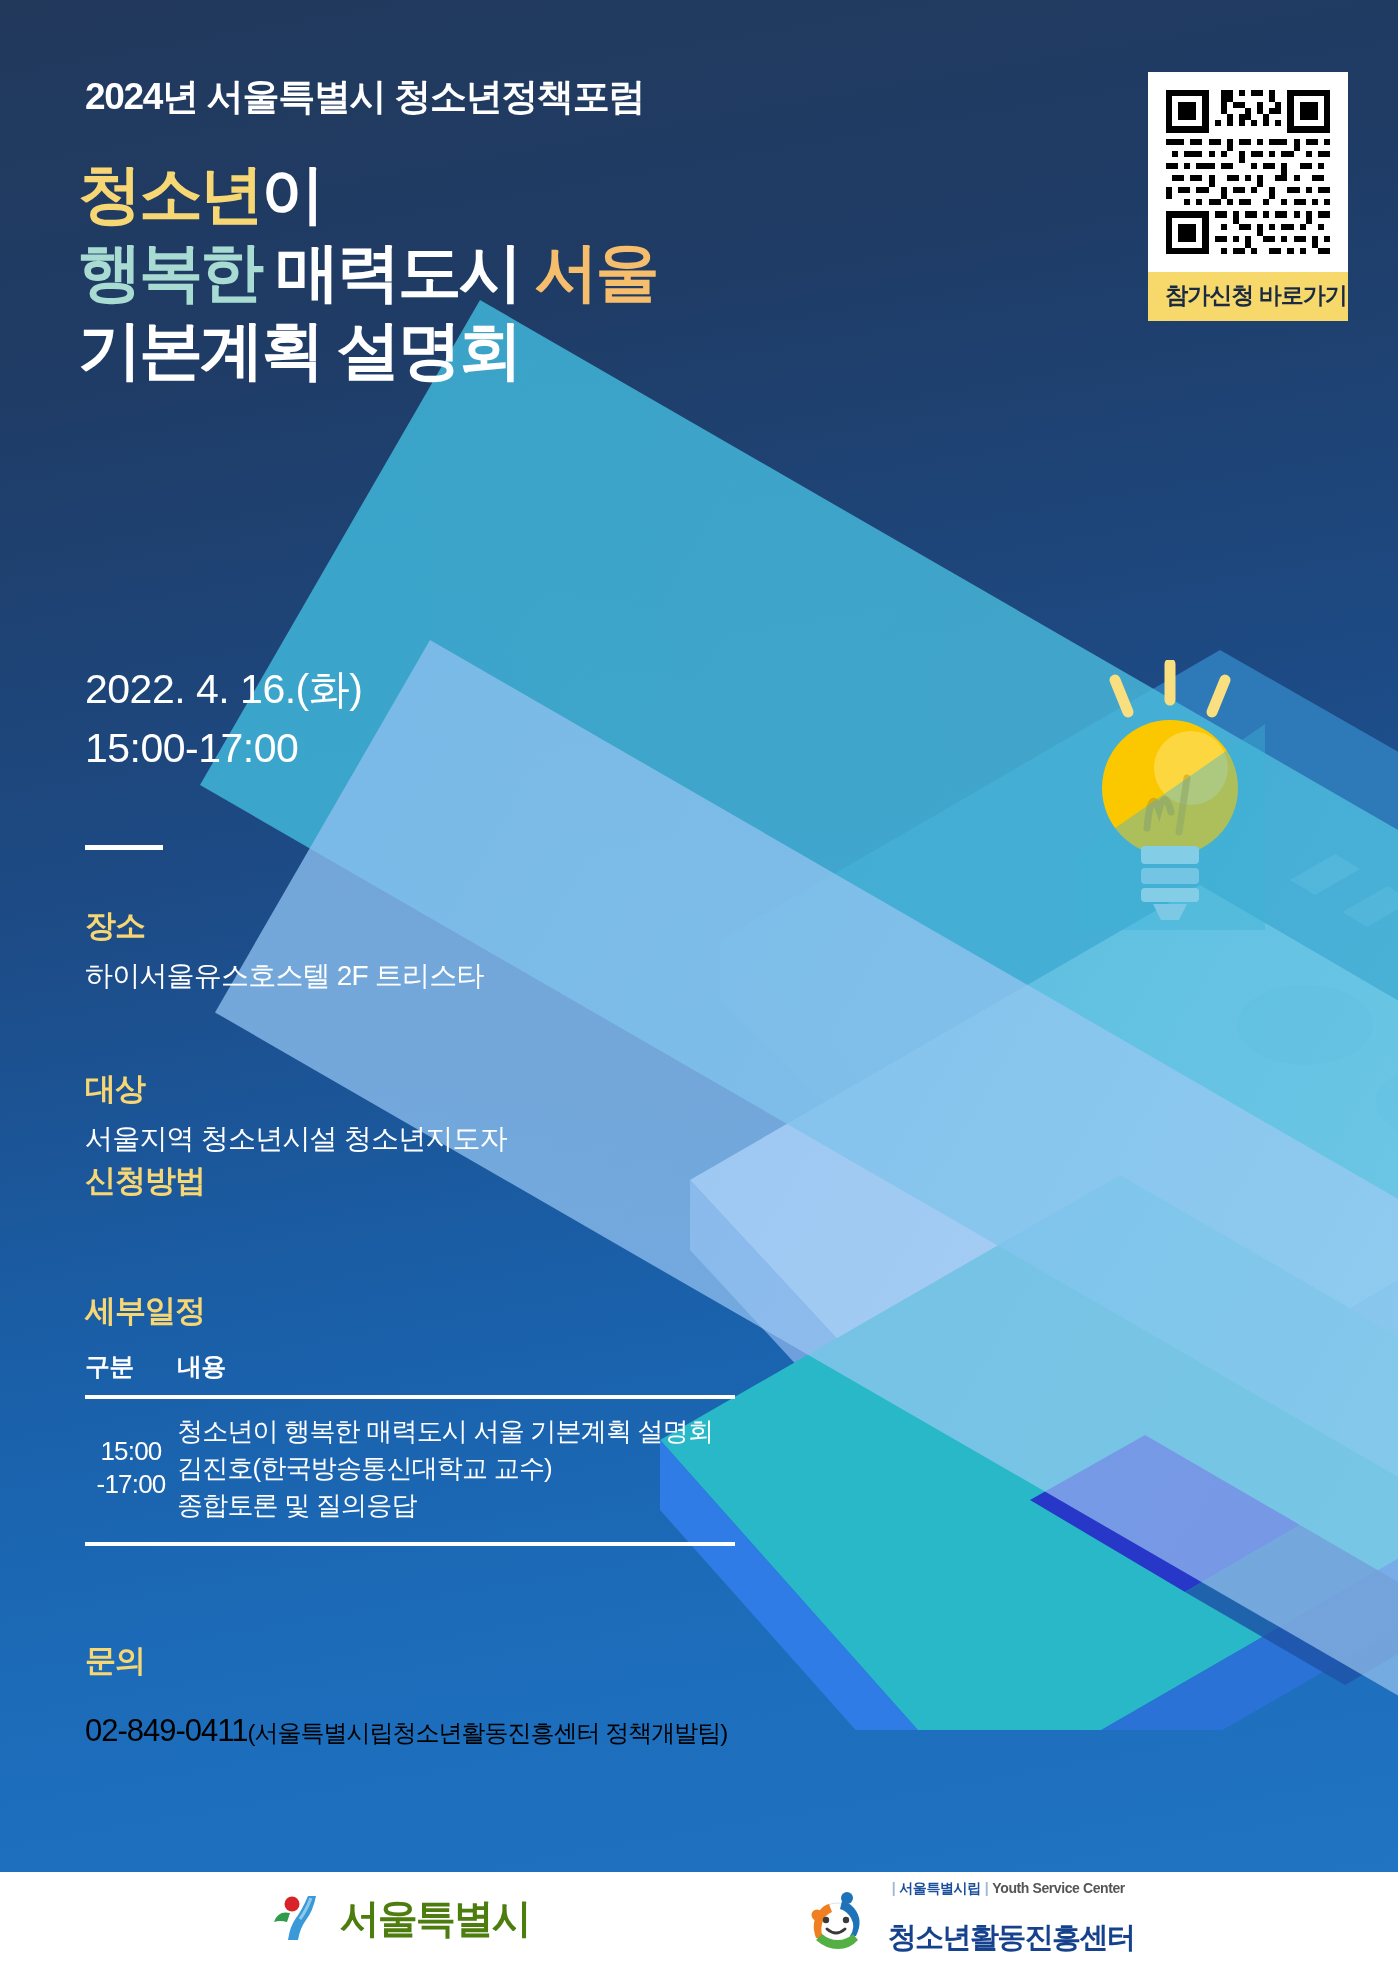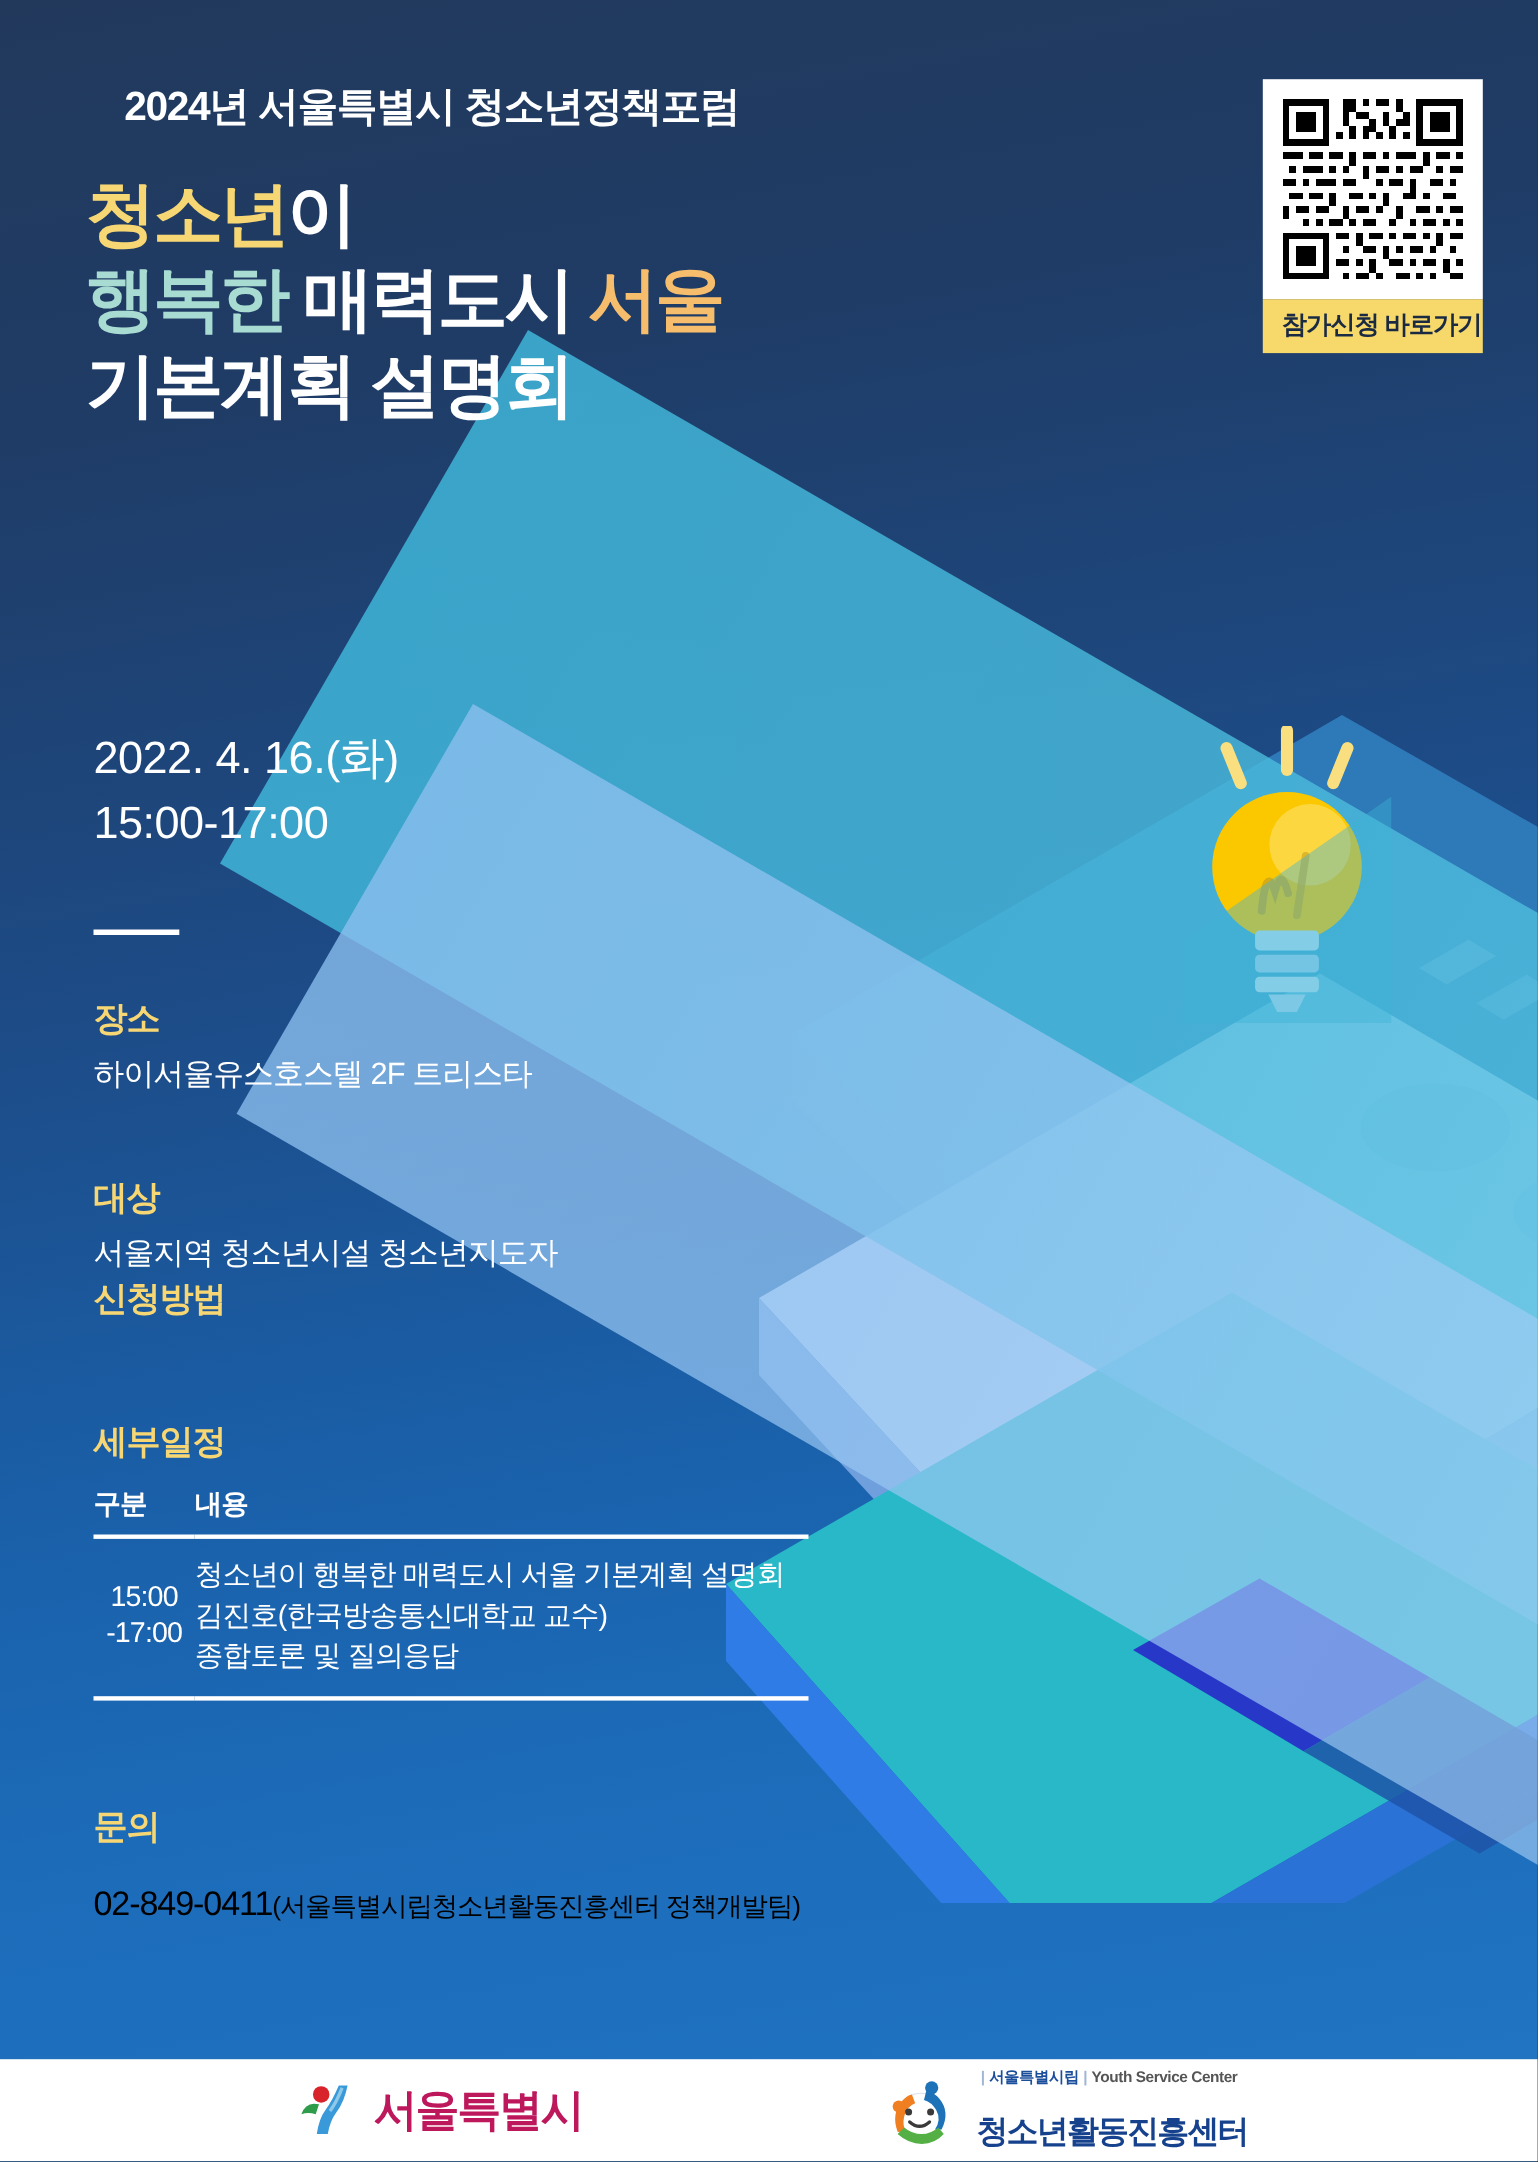--- a/index.html
+++ b/index.html
@@ -38,21 +38,21 @@
 
   
   #bulb { position:absolute; left:1075px; top:660px; width:190px; height:270px; }
 
   
   #content { position:absolute; left:0; top:0; width:1398px; height:1872px; }
 
   .pretitle {
     position:absolute; left:85px; top:72px;
     font-size:37px; font-weight:bold; color:#ffffff;
-    letter-spacing:-1.3px; white-space:nowrap;margin-left:28px;
+    letter-spacing:-1.3px; white-space:nowrap;
   }
 
   .headline { position:absolute; left:78px; top:155px; width:1050px; }
   .hl-line {
     font-size:64px; font-weight:bold; line-height:1.22;
     letter-spacing:-3px; white-space:nowrap; color:#ffffff;
   }
   .c-yellow { color:#f7d774; }
   .c-white  { color:#ffffff; }
   .c-mint   { color:#a8dbd2; }
@@ -125,21 +125,21 @@
   }
 
   
   #footer {
     position:absolute; left:0; top:1872px;
     width:1398px; height:93px; background:#ffffff;
     display:flex; align-items:center; justify-content:center; gap:270px;
   }
   .logo { display:flex; align-items:center; gap:14px; }
   .logo-text-seoul {
-    font-size:40px; font-weight:bold; color:#be185d;
+    font-size:40px; font-weight:bold; color:#4d7c0f;
     letter-spacing:-2px; white-space:nowrap;
   }
   .ysc-lines { display:flex; flex-direction:column; gap:20px; }
   .ysc-top {
     font-size:14px; color:#1b4f9c; font-weight:bold;
     letter-spacing:-0.4px; white-space:nowrap;
   }
   .ysc-top .eng { color:#555; font-weight:bold; }
   .ysc-top .bar { color:#9fb6d4; margin:0 4px; }
   .ysc-main {

